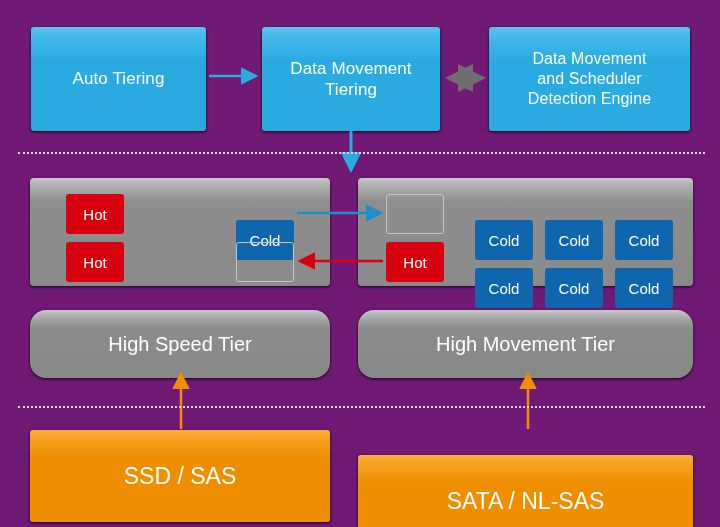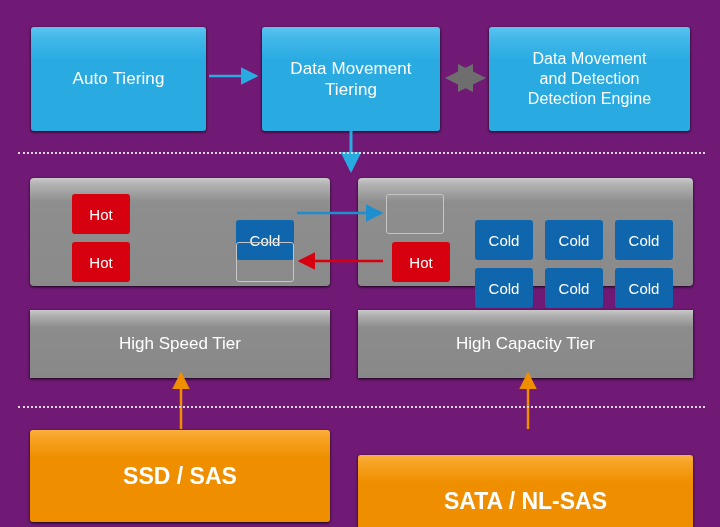--- a/index.html
+++ b/index.html
@@ -31,46 +31,46 @@
   .engine-box.small { font-size: 16px; }
 
   
   .tier-panel {
     border-radius: 4px;
     background: linear-gradient(to bottom,
         #c9c9c9 0%, #b2b2b2 6%, #8e8e8e 22%, #8a8a8a 100%);
     box-shadow: 0 1px 3px rgba(0,0,0,0.85);
   }
   .tier-label-box {
-    border-radius: 0;
+    border-radius: 16px;
     background: linear-gradient(to bottom,
         #c9c9c9 0%, #b0b0b0 8%, #8c8c8c 26%, #888888 100%);
     box-shadow: 0 1px 3px rgba(0,0,0,0.85);
     display: flex; align-items: center; justify-content: center;
-    color: #ffffff; font-size: 17px;
+    color: #ffffff; font-size: 20px;
   }
 
   
   .chunk {
     border-radius: 3px;
     display: flex; align-items: center; justify-content: center;
     color: #ffffff; font-size: 15px;
   }
-  .chunk.hot  { background: #d6000f; margin-left: 6px; }
+  .chunk.hot  { background: #d6000f; }
   .chunk.cold { background: #0f66ac; margin-top: 26px; }
   .chunk.empty{ background: transparent; border: 1px solid #c6c6c6; }
 
   
   .disk-box {
     border-radius: 3px;
     background: linear-gradient(to bottom,
         #fbb040 0%, #f7a325 8%, #ef8f00 30%, #ef8f00 100%);
     box-shadow: 0 1px 3px rgba(0,0,0,0.85);
     display: flex; align-items: center; justify-content: center;
-    color: #ffffff; font-size: 23px; font-weight: bold;
+    color: #ffffff; font-size: 23px;
   }
 
   
   .dashed-sep {
     height: 0;
     border-top: 2px dotted #d8d8d8;
   }
 
   
   .arrow-layer {
@@ -93,21 +93,21 @@
   <div class="abs engine-box" style="left:262px; top:27px; width:178px; height:104px;">
     <div>
       <div>Data Movement</div>
       <div>Tiering</div>
     </div>
   </div>
 
   <div class="abs engine-box small" style="left:489px; top:27px; width:201px; height:104px;">
     <div>
       <div>Data Movement</div>
-      <div>and Detection</div>
+      <div>and Scheduler</div>
       <div>Detection Engine</div>
     </div>
   </div>
 
   <div class="abs tier-panel" style="left:30px; top:178px; width:300px; height:108px;">
     <div class="abs chunk hot" style="left:36px;  top:16px;  width:58px; height:40px;">Hot</div>
     <div class="abs chunk cold" style="left:206px; top:16px;  width:58px; height:40px;">Cold</div>
     <div class="abs chunk hot" style="left:36px;  top:64px;  width:58px; height:40px;">Hot</div>
     <div class="abs chunk empty" style="left:206px; top:64px;  width:58px; height:40px;"></div>
   </div>
@@ -119,21 +119,21 @@
     <div class="abs chunk cold" style="left:257px; top:16px; width:58px; height:40px;">Cold</div>
 
     <div class="abs chunk hot" style="left:28px;  top:64px; width:58px; height:40px;">Hot</div>
     <div class="abs chunk cold" style="left:117px; top:64px; width:58px; height:40px;">Cold</div>
     <div class="abs chunk cold" style="left:187px; top:64px; width:58px; height:40px;">Cold</div>
     <div class="abs chunk cold" style="left:257px; top:64px; width:58px; height:40px;">Cold</div>
   </div>
 
   <div class="abs tier-label-box" style="left:30px; top:310px; width:300px; height:68px;">High Speed Tier</div>
 
-  <div class="abs tier-label-box" style="left:358px; top:310px; width:335px; height:68px;">High Capacity Tier</div>
+  <div class="abs tier-label-box" style="left:358px; top:310px; width:335px; height:68px;">High Movement Tier</div>
 
   <div class="abs disk-box" style="left:30px; top:430px; width:300px; height:92px;">SSD / SAS</div>
 
   <div class="abs disk-box" style="left:358px; top:430px; width:335px; height:92px;margin-top:25px;">SATA / NL-SAS</div>
 
   <svg class="arrow-layer" viewBox="0 0 720 527">
     <defs>
       <marker id="mk-blue" markerWidth="7" markerHeight="7" refX="6" refY="3.5" orient="auto">
         <path d="M0,0 L7,3.5 L0,7 Z" fill="#29abe2"></path>
       </marker>

